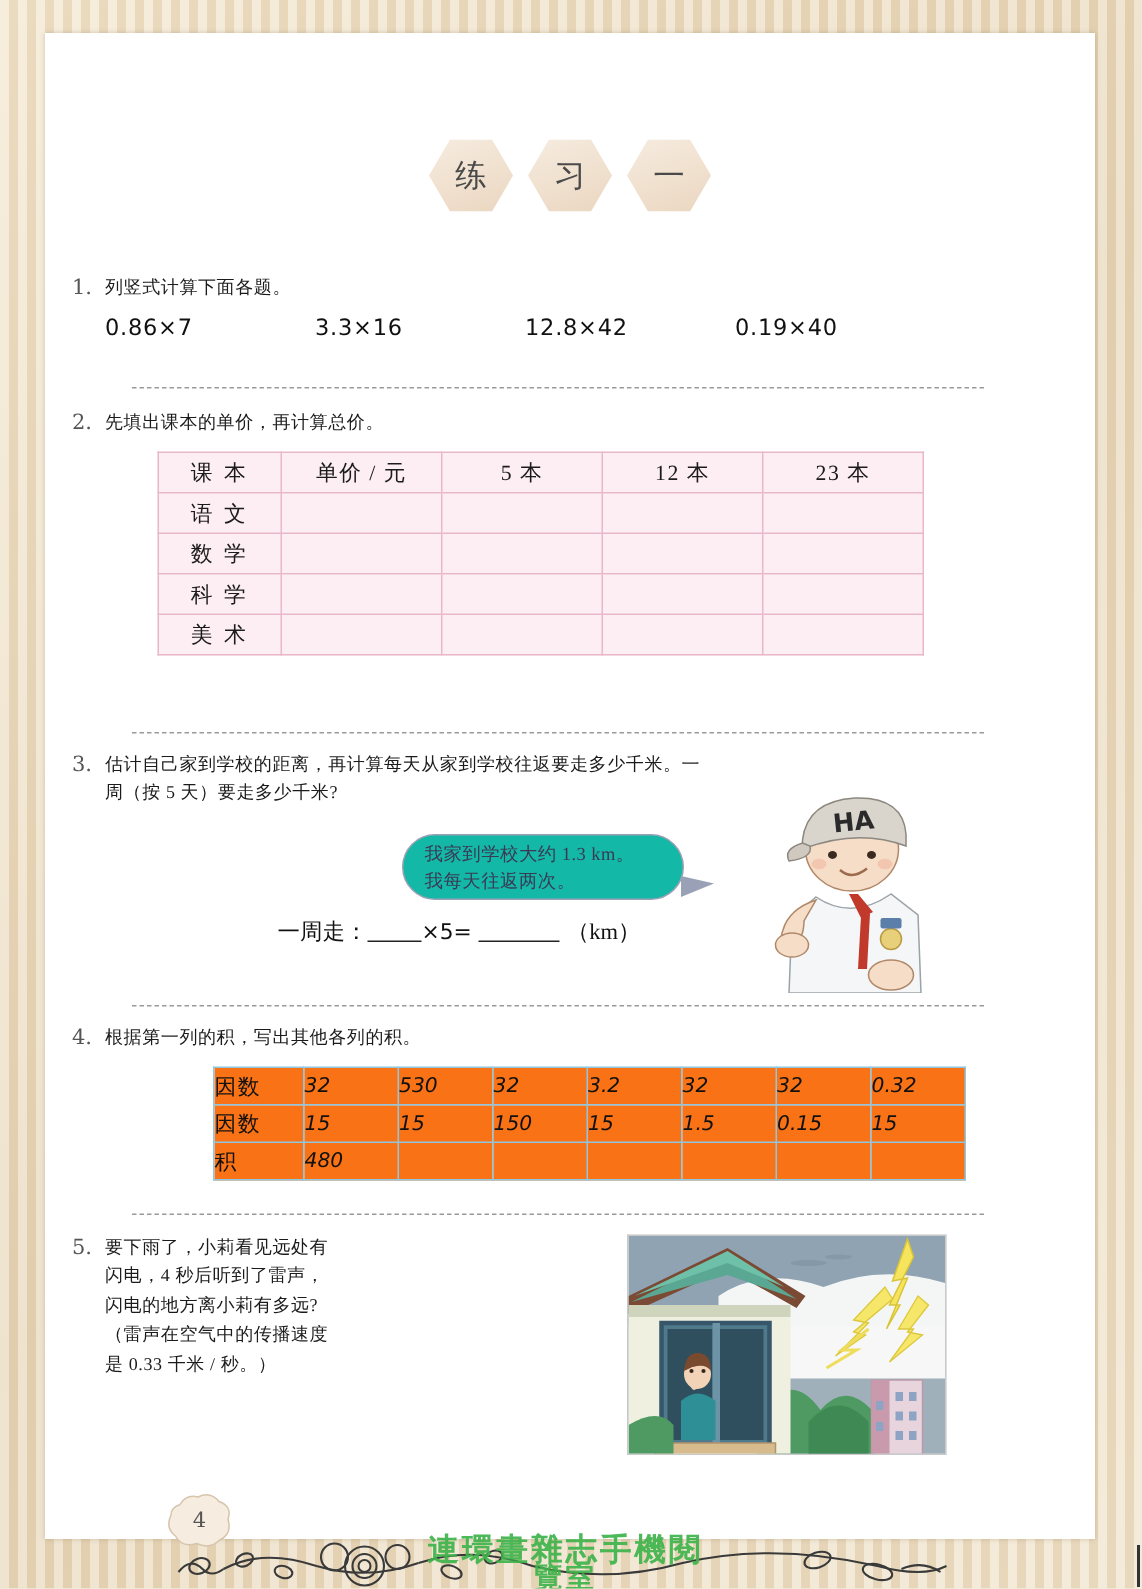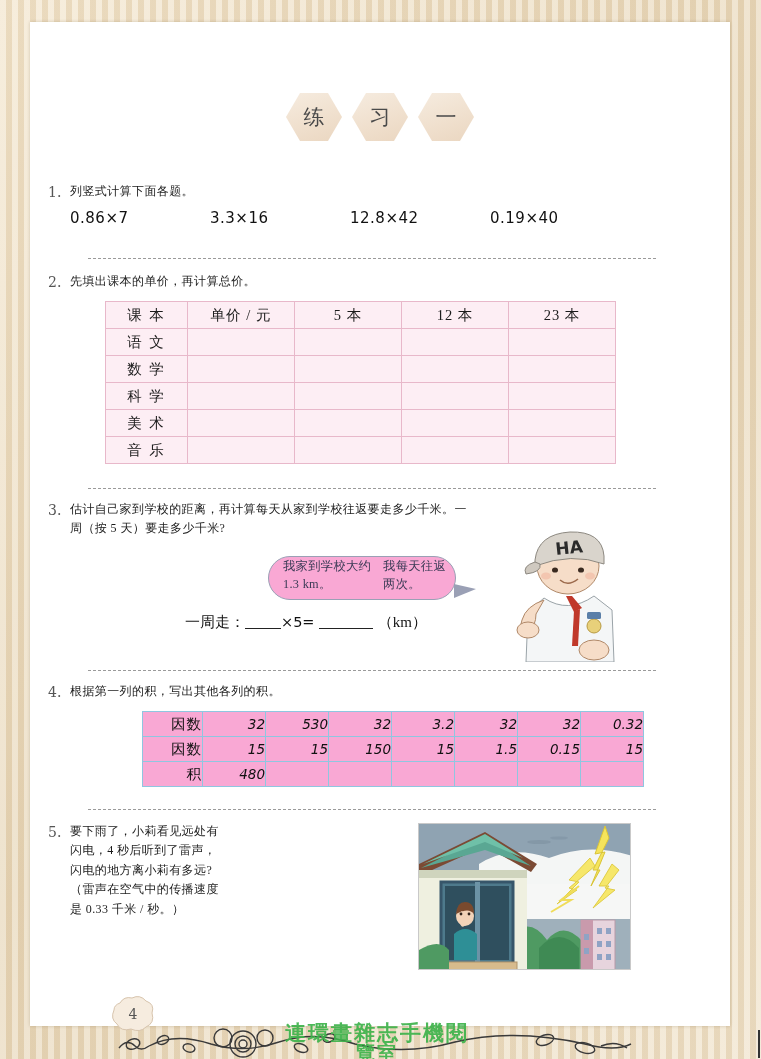--- a/index.html
+++ b/index.html
@@ -102,22 +102,22 @@
   .tbl-pink .cx { width: 107px; letter-spacing: 1px; }
   .tbl-pink td.blank { background: #fdeef4; }
 
   
   .bubble {
     position: absolute;
     left: 238px; top: 534px;
     width: 188px; height: 44px;
     border: 1.3px solid #9aa0b5;
     border-radius: 22px;
-    background: #f9a8d4;
-    display: flex; flex-direction: row;
+    background: #14b8a6;
+    display: flex; flex-direction: column;
     justify-content: center;
     padding-left: 14px;
   }
   .bubble div {
     font-size: 12.3px;
     color: #3a3a55;
     line-height: 1.48;
     letter-spacing: 0.3px;
   }
   .bubble-tail {
@@ -138,25 +138,25 @@
   }
   .calc-lines .lbl { font-family: "Liberation Serif", serif; font-size: 15px; }
   .ul { display: inline-block; border-bottom: 1.4px solid #222; vertical-align: -2px; }
   .ul-long { width: 54px; height: 13px; }
   .ul-short { width: 36px; height: 13px; }
 
   
   .tbl-blue { border-collapse: collapse; margin-left: 112px; margin-top: 10px; }
   .tbl-blue td {
     border: 1px solid #8fc6e0;
-    background: #f9a8d4;
+    background: #f97316;
     height: 25px;
     font-size: 13.5px;
     color: #111;
-    text-align: right;
+    text-align: left;
     font-family: "DejaVu Sans", sans-serif;
   }
   .tbl-blue td.hdr {
     width: 60px;
     font-family: "Liberation Serif", serif;
     font-size: 14.5px;
     letter-spacing: 1px;
   }
   .tbl-blue td.val { width: 63px; font-style: italic; }
 
@@ -261,27 +261,20 @@
       </tr>
       <tr>
         <td class="c0">科 学</td>
         <td class="cx blank"></td>
         <td class="cx blank"></td>
         <td class="cx blank"></td>
         <td class="cx blank"></td>
       </tr>
       <tr>
         <td class="c0">美 术</td>
-        <td class="cx blank"></td>
-        <td class="cx blank"></td>
-        <td class="cx blank"></td>
-        <td class="cx blank"></td>
-      </tr>
-      <tr>
-        <td class="c0">音 乐</td>
         <td class="cx blank"></td>
         <td class="cx blank"></td>
         <td class="cx blank"></td>
         <td class="cx blank"></td>
       </tr>
     </tbody>
       </table>
   </div>
   <div class="hr-dash" style="top:466px;"></div>
 

